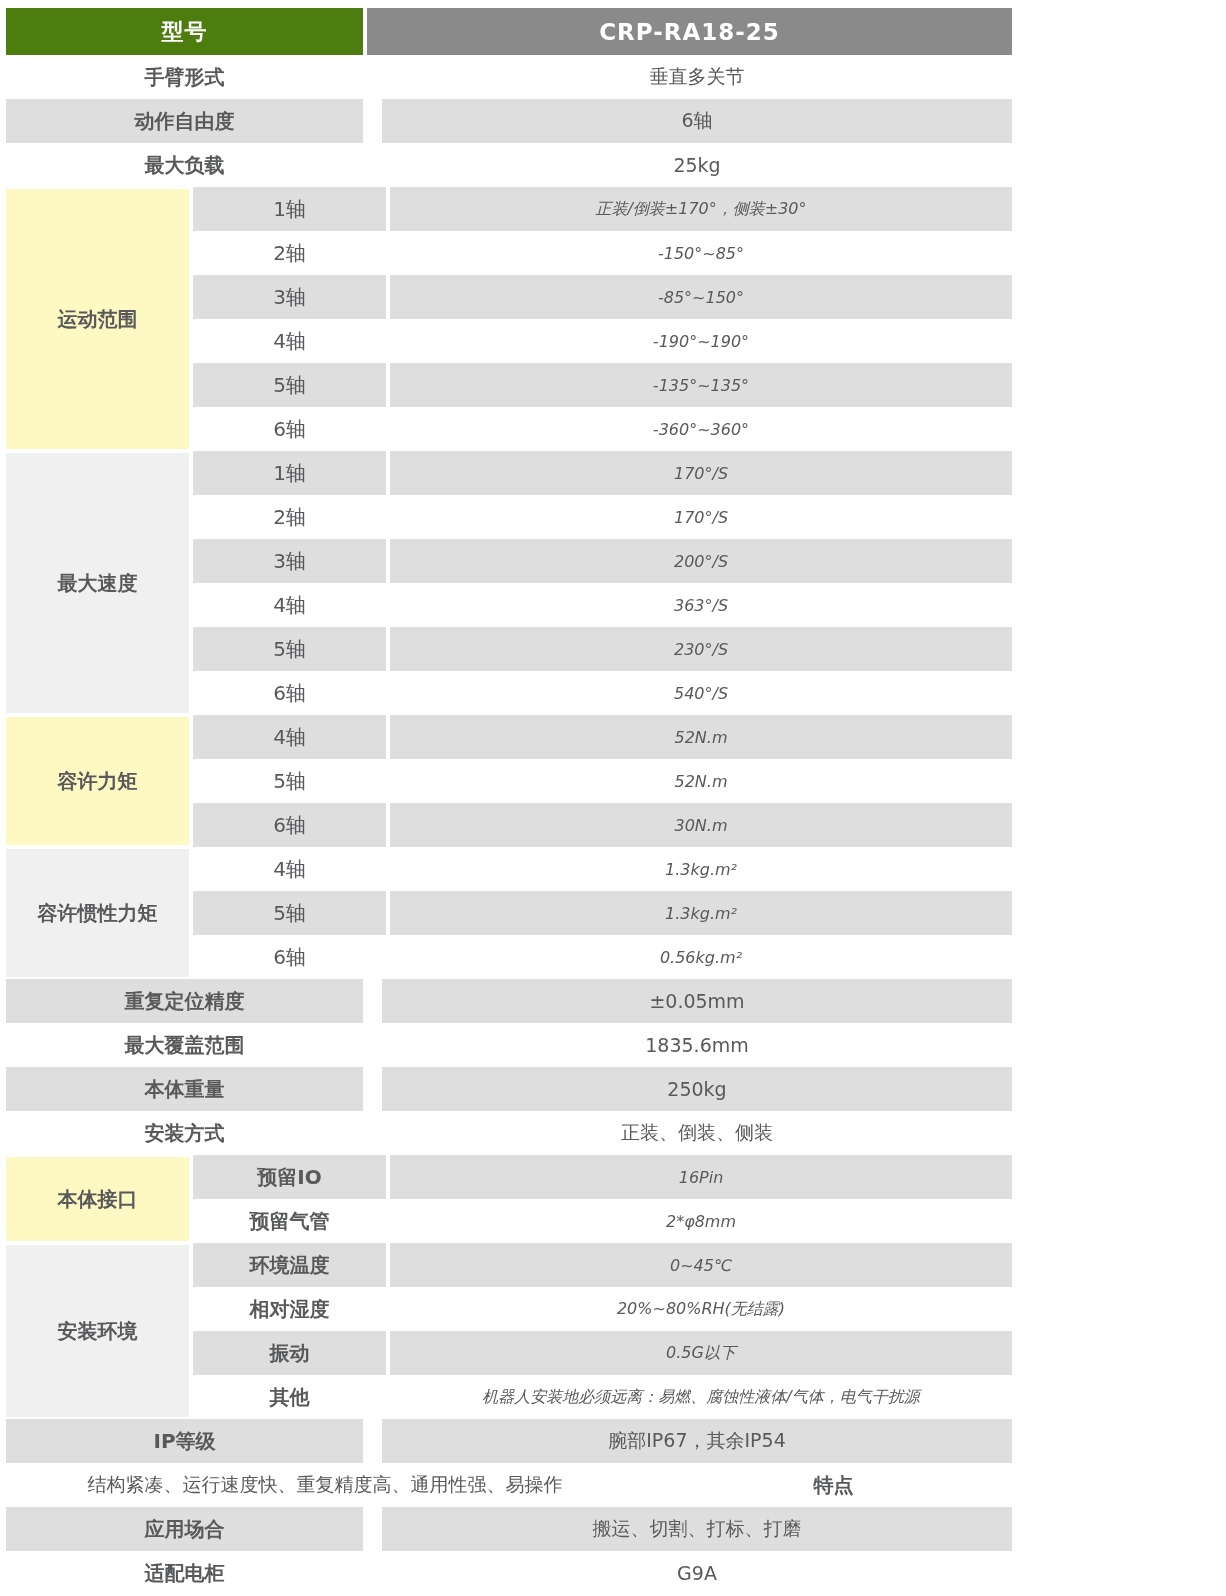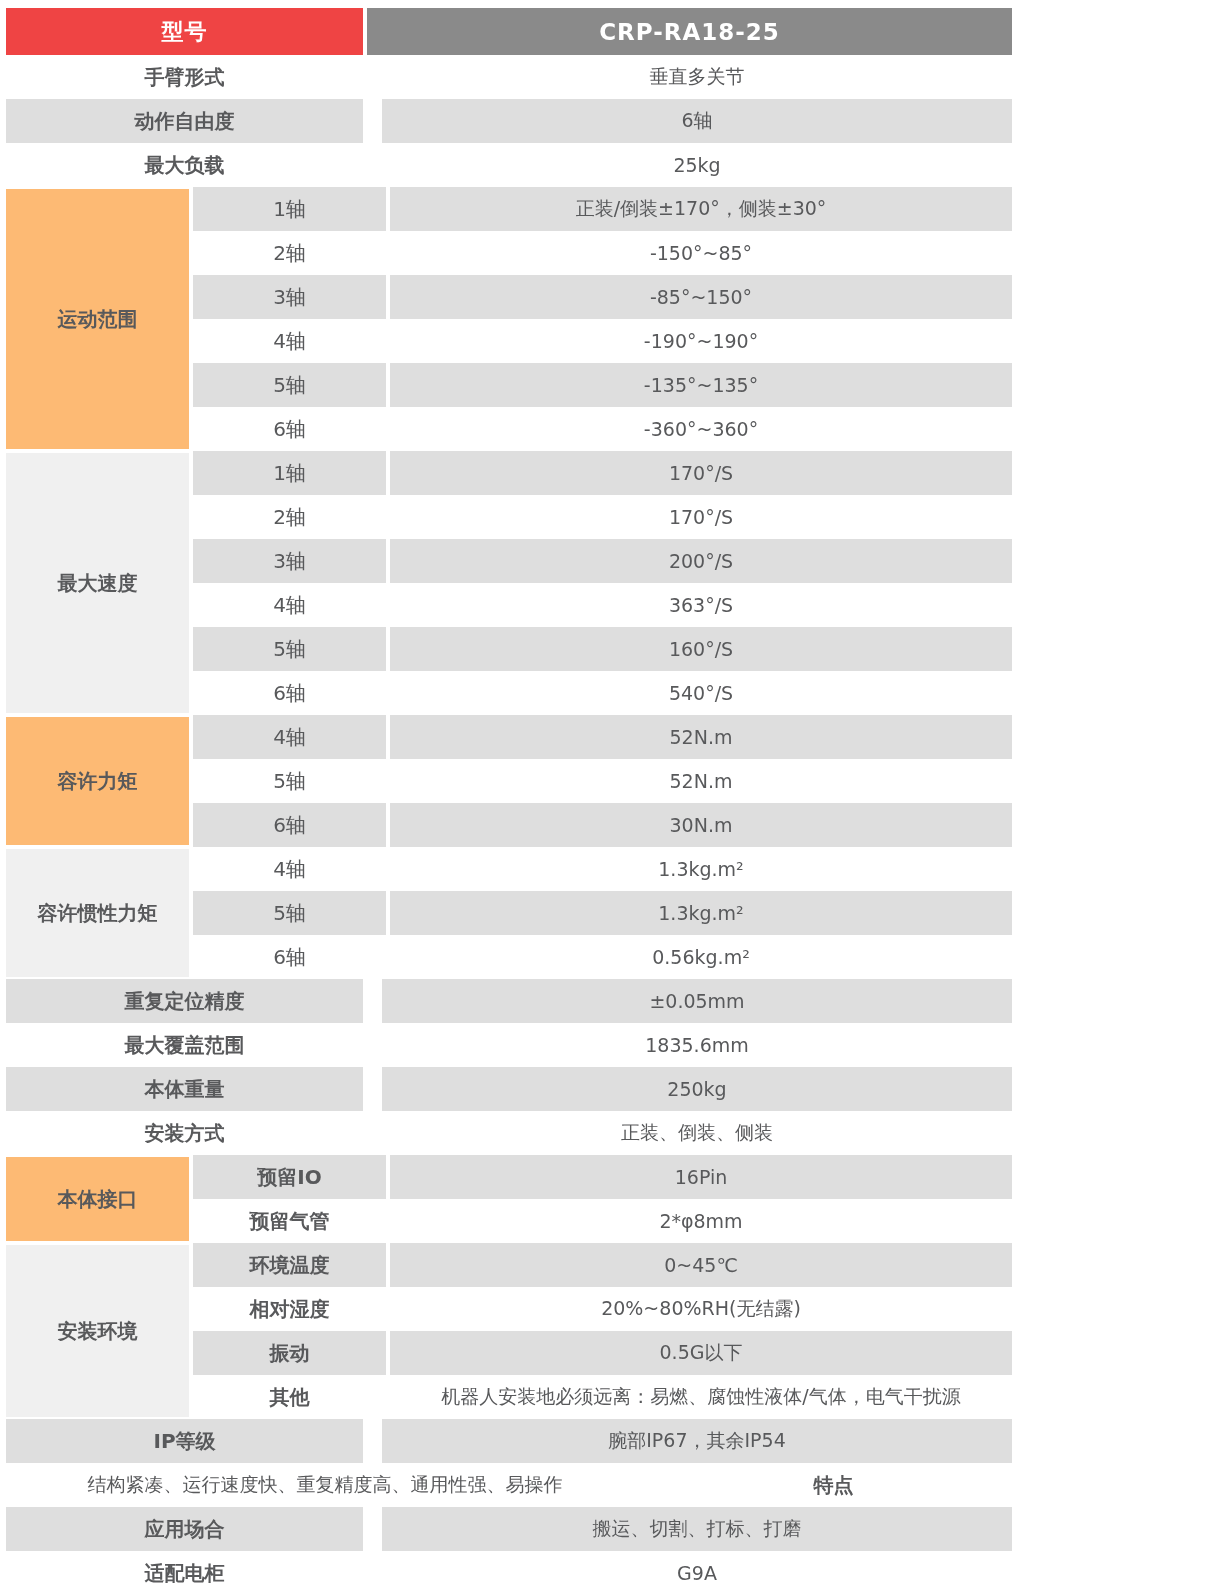--- a/index.html
+++ b/index.html
@@ -5,38 +5,38 @@
   html,body{margin:0;padding:0;}
   body{
     width:1226px;height:1596px;background:#ffffff;
     font-family:"DejaVu Sans","Liberation Sans",sans-serif;
     color:#58595b;
   }
   .spec-table{margin:8px 0 0 6px;width:1006px;}
   .cell{display:flex;align-items:center;justify-content:center;text-align:center;box-sizing:border-box;}
   
   .hrow{display:flex;height:47px;}
-  .h-label{width:357px;background:#ef4444;color:#ffffff;font-size:22px;font-weight:bold;letter-spacing:1px;}
+  .h-label{width:357px;background:#4d7c0f;color:#ffffff;font-size:22px;font-weight:bold;letter-spacing:1px;}
   .h-value{flex:1;margin-left:4px;background:#8a8a8a;color:#ffffff;font-size:23px;font-weight:bold;letter-spacing:1px;}
   
   .simple-row{display:flex;height:44px;gap:15px;}
   .s-label{width:357px;font-size:20px;font-weight:bold;}
   .s-value{flex:1;margin-left:4px;font-size:19px;}
   
   .section{display:flex;}
   .g-cell{width:183px;margin:2px 0;font-size:20px;font-weight:bold;}
   .g-rows{flex:1;margin-left:4px;display:flex;flex-direction:column;}
   .g-row{display:flex;height:44px;}
   .sub-cell{width:193px;font-size:20px;}
   .sub-bold .sub-cell{font-weight:bold;}
-  .val-cell{flex:1;margin-left:4px;font-size:19px;}
+  .val-cell{flex:1;margin-left:4px;font-size:16px;font-style:italic;}
   
   .stripe-g{background:#dedede;}
   .stripe-w{background:#ffffff;}
-  .shade-dark{background:#fdba74;}
+  .shade-dark{background:#fef9c3;}
   .shade-light{background:#f0f0f0;}
 </style>
 </head>
 <body>
 
 <div class="spec-table">
   <div class="hrow">
     <div class="cell h-label">型号</div>
     <div class="cell h-value">CRP-RA18-25</div>
   </div>
@@ -96,21 +96,21 @@
           <div class="g-row">
             <div class="cell sub-cell stripe-g">3轴</div>
             <div class="cell val-cell stripe-g">200°/S</div>
           </div>
           <div class="g-row">
             <div class="cell sub-cell stripe-w">4轴</div>
             <div class="cell val-cell stripe-w">363°/S</div>
           </div>
           <div class="g-row">
             <div class="cell sub-cell stripe-g">5轴</div>
-            <div class="cell val-cell stripe-g">160°/S</div>
+            <div class="cell val-cell stripe-g">230°/S</div>
           </div>
           <div class="g-row">
             <div class="cell sub-cell stripe-w">6轴</div>
             <div class="cell val-cell stripe-w">540°/S</div>
           </div>
         </div>
       </div>
       <div class="section">
         <div class="cell g-cell shade-dark">容许力矩</div>
         <div class="g-rows">

